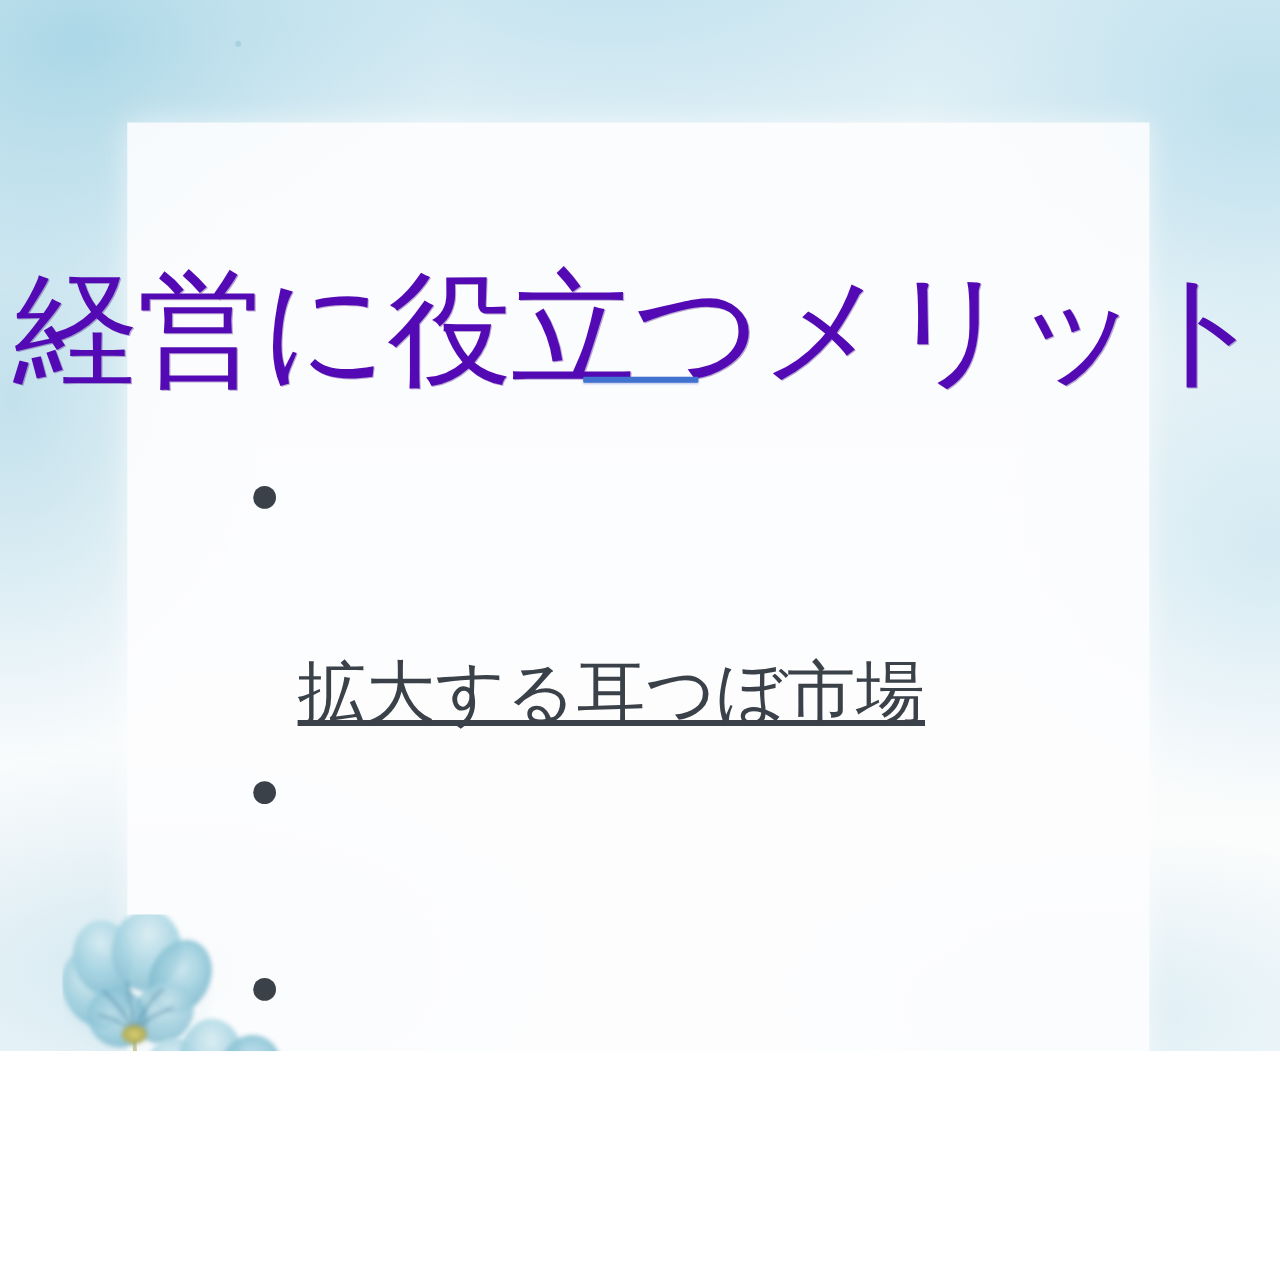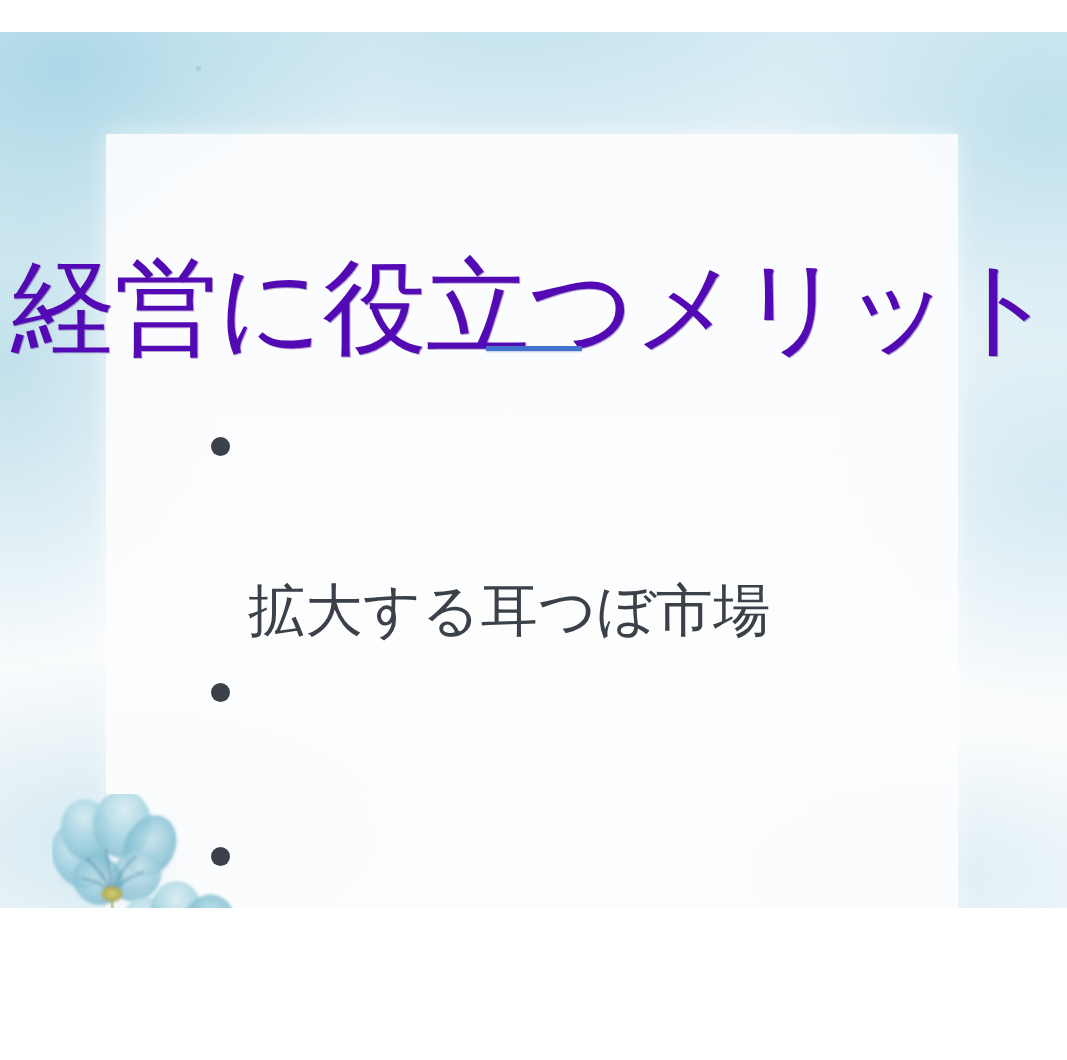--- a/index.html
+++ b/index.html
@@ -9,21 +9,20 @@
     background: #ffffff;
   }
 
   .slide {
     position: relative;
     width: 1067px;
     height: 876px;
     overflow: hidden;
     font-family: "Liberation Serif", "DejaVu Serif", serif;
     background: #eaf4f8;
-    margin-top: 32px;
   }
 
   
   .bg-base {
     position: absolute;
     inset: 0;
     background:
       linear-gradient(180deg,
         #dceef5 0%,
         #e3f1f7 18%,
@@ -108,20 +107,21 @@
     font-family: "Liberation Serif", "DejaVu Serif", serif;
     color: #3b4149;
   }
   .bullet-item {
     position: relative;
     font-size: 57px;
     line-height: 82px;
     padding-left: 48px;
     white-space: pre-line;
     letter-spacing: .5px;
+    text-decoration: underline;
   }
   .bullet-dot {
     position: absolute;
     left: 11px;
     top: 31px;
     width: 19px;
     height: 19px;
     border-radius: 50%;
     background: #3b4149;
   }

